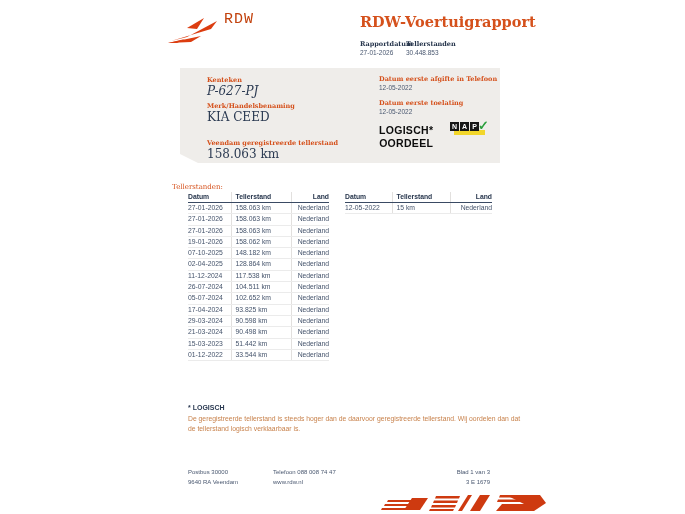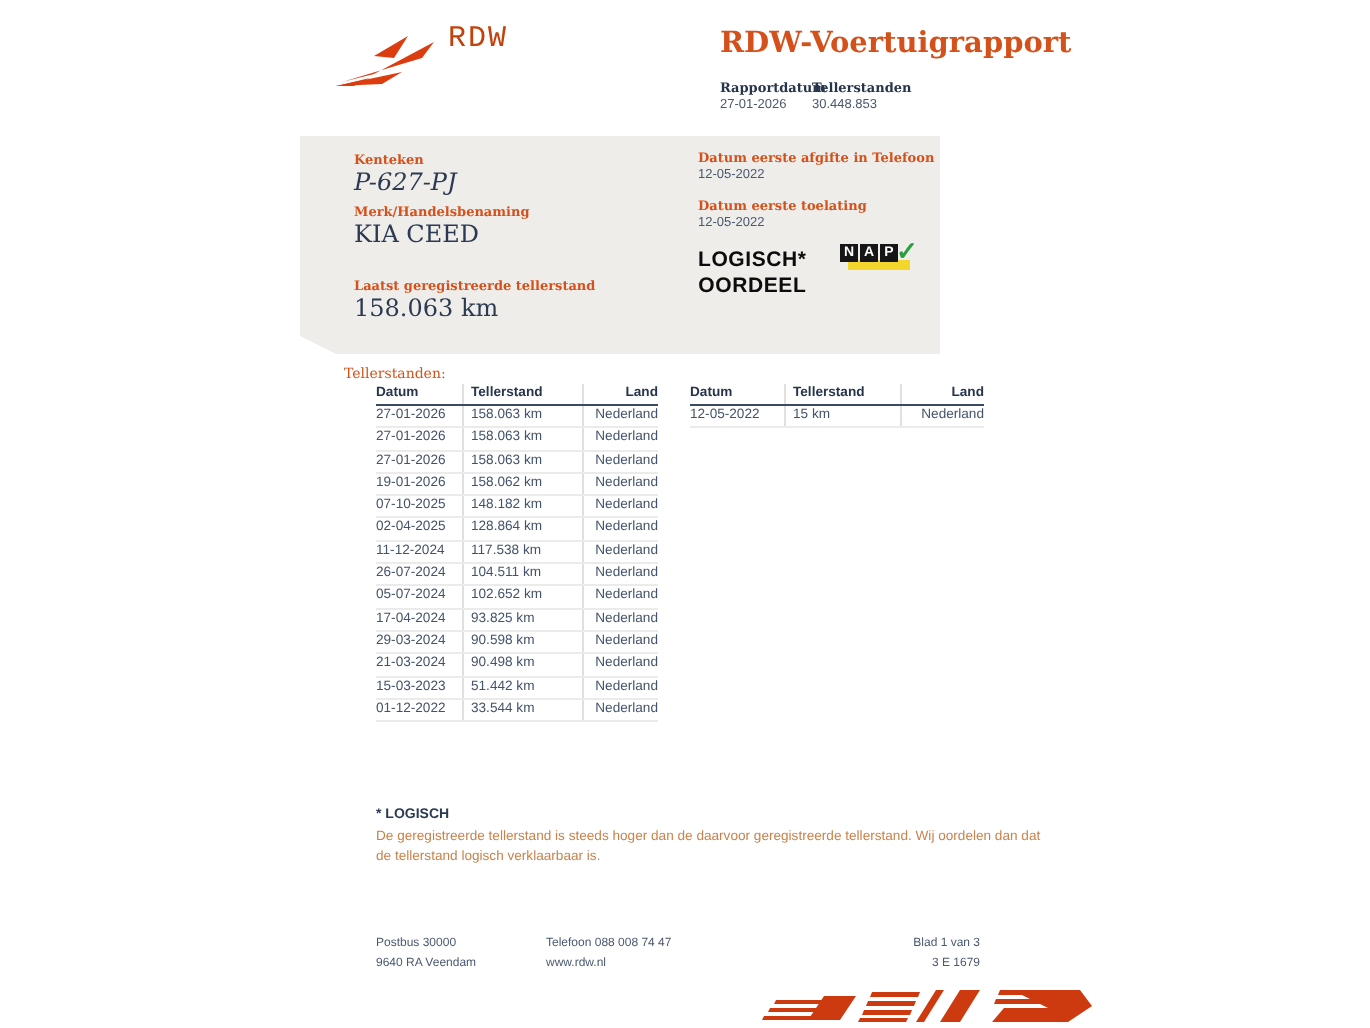--- a/index.html
+++ b/index.html
@@ -12,21 +12,21 @@
 
   
   .logo-text { left:224px; top:11px; font-family:Liberation Mono, monospace; font-size:15px; letter-spacing:1px; color:#c2410c; }
   .doc-title { left:360px; top:13px; font-family:"DejaVu Serif", serif; font-weight:bold; font-size:14.5px; color:#D5511C; }
   .meta-label { font-family:"DejaVu Serif", serif; font-weight:bold; font-size:6.5px; color:#26354C; }
   .meta-value { font-size:6.5px; color:#4A5870; }
   .md-l { left:360px; top:40px; } .md-v { left:360px; top:49px; }
   .mn-l { left:406px; top:40px; } .mn-v { left:406px; top:49px; }
 
   
-  .panel { left:150px; top:68px; width:320px; height:109px; background:#EFEDEA; }
+  .panel { left:180px; top:68px; width:320px; height:95px; background:#EFEDEA; }
   .panel-notch { position:absolute; left:0; bottom:0; width:0; height:0;
     border-bottom:9px solid #ffffff; border-right:18px solid transparent; }
   .olabel { position:absolute; font-family:"DejaVu Serif", serif; font-weight:bold; font-size:6.5px; color:#D5511C; }
   .big-val { position:absolute; font-family:"DejaVu Serif", serif; font-size:12px; color:#2B3A52; }
   .sm-val { position:absolute; font-size:6.5px; color:#4A5870; }
   .oordeel { position:absolute; left:199px; top:56px; font-size:10.5px; line-height:13px; font-weight:bold; color:#0c0c0c; letter-spacing:0.3px;text-align:center; }
 
   
   .nap { position:absolute; left:270px; top:54px; width:44px; height:16px; }
   .nap-bar { position:absolute; left:4px; top:8px; width:31px; height:5px; background:#F2D62B; }
@@ -85,21 +85,21 @@
 
   <div class="abs panel">
     <div class="panel-notch"></div>
 
     <div class="olabel" style="left:27px; top:8px;">Kenteken</div>
     <div class="big-val" style="left:27px; top:16px;font-style:italic;">P-627-PJ</div>
 
     <div class="olabel" style="left:27px; top:34px;text-align:center;">Merk/Handelsbenaming</div>
     <div class="big-val" style="left:27px; top:42px;">KIA CEED</div>
 
-    <div class="olabel" style="left:27px; top:71px;">Laatst geregistreerde tellerstand</div>
+    <div class="olabel" style="left:27px; top:71px;">Veendam geregistreerde tellerstand</div>
     <div class="big-val" style="left:27px; top:79px;">158.063 km</div>
 
     <div class="olabel" style="left:199px; top:7px;">Datum eerste afgifte in Telefoon</div>
     <div class="sm-val" style="left:199px; top:16px;">12-05-2022</div>
 
     <div class="olabel" style="left:199px; top:31px;">Datum eerste toelating</div>
     <div class="sm-val" style="left:199px; top:40px;">12-05-2022</div>
 
     <div class="oordeel">
       <div>LOGISCH*</div>

